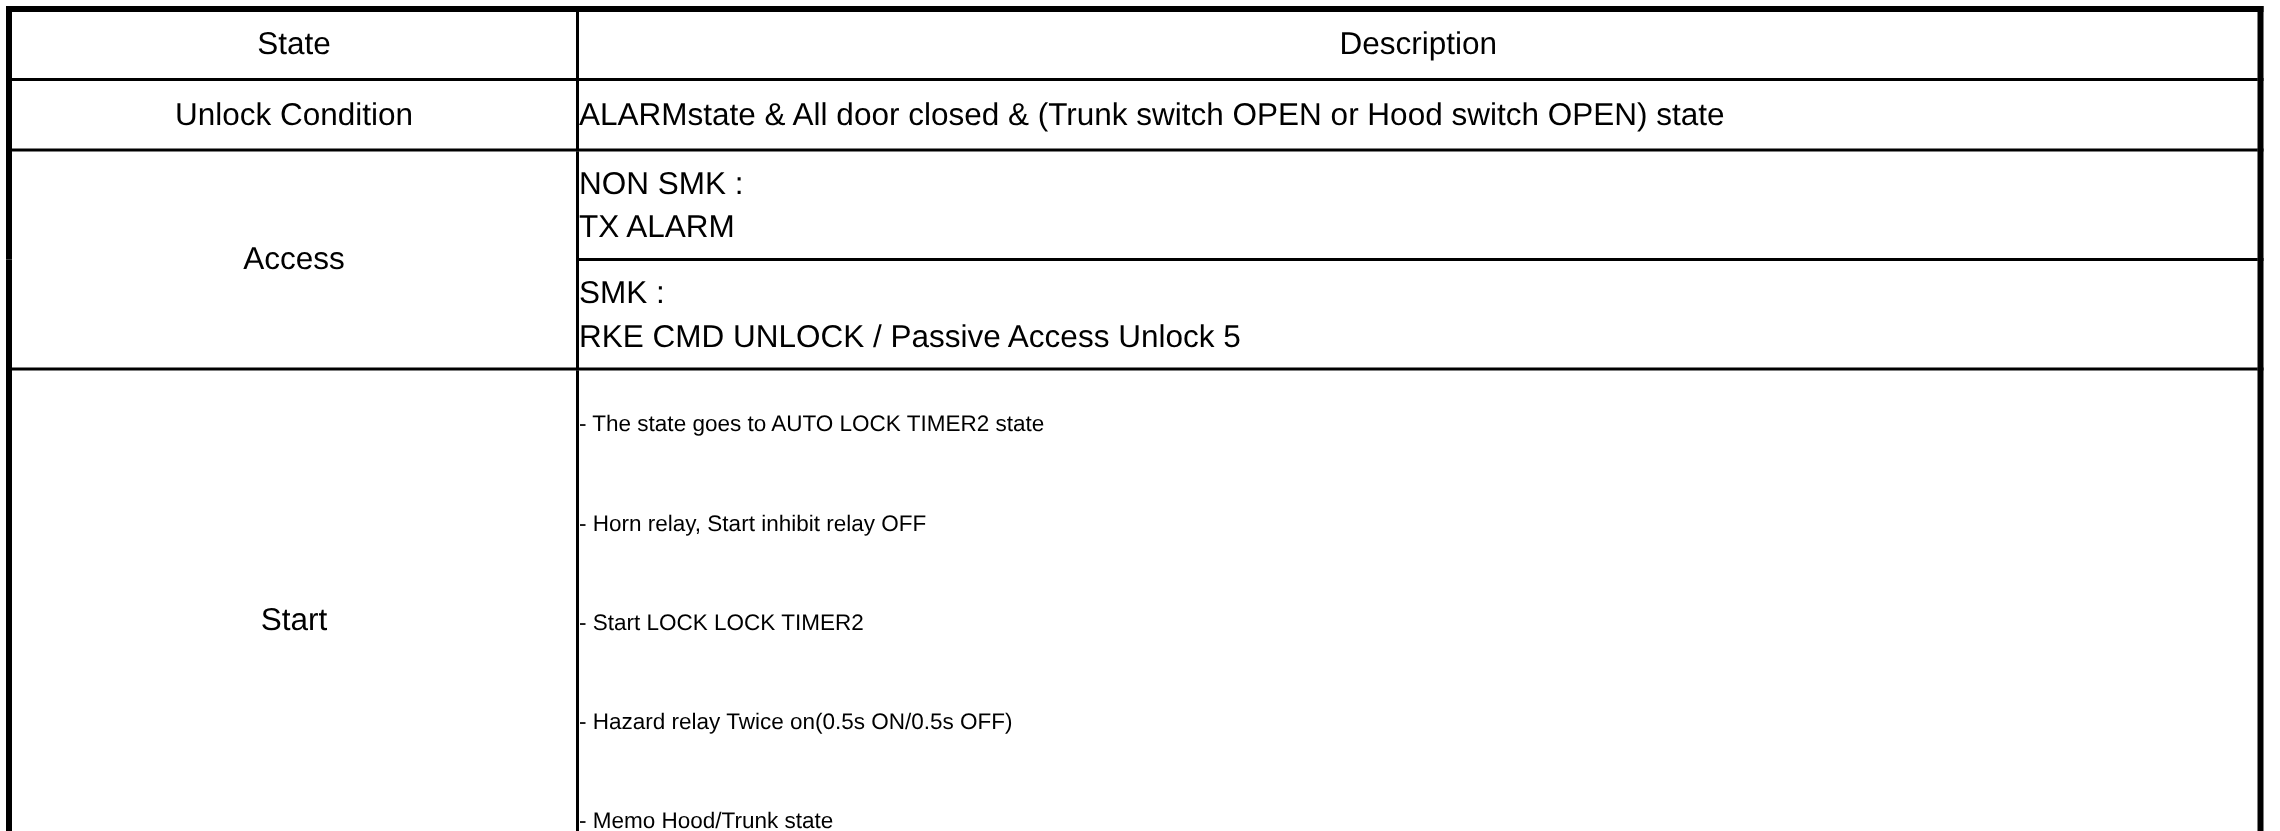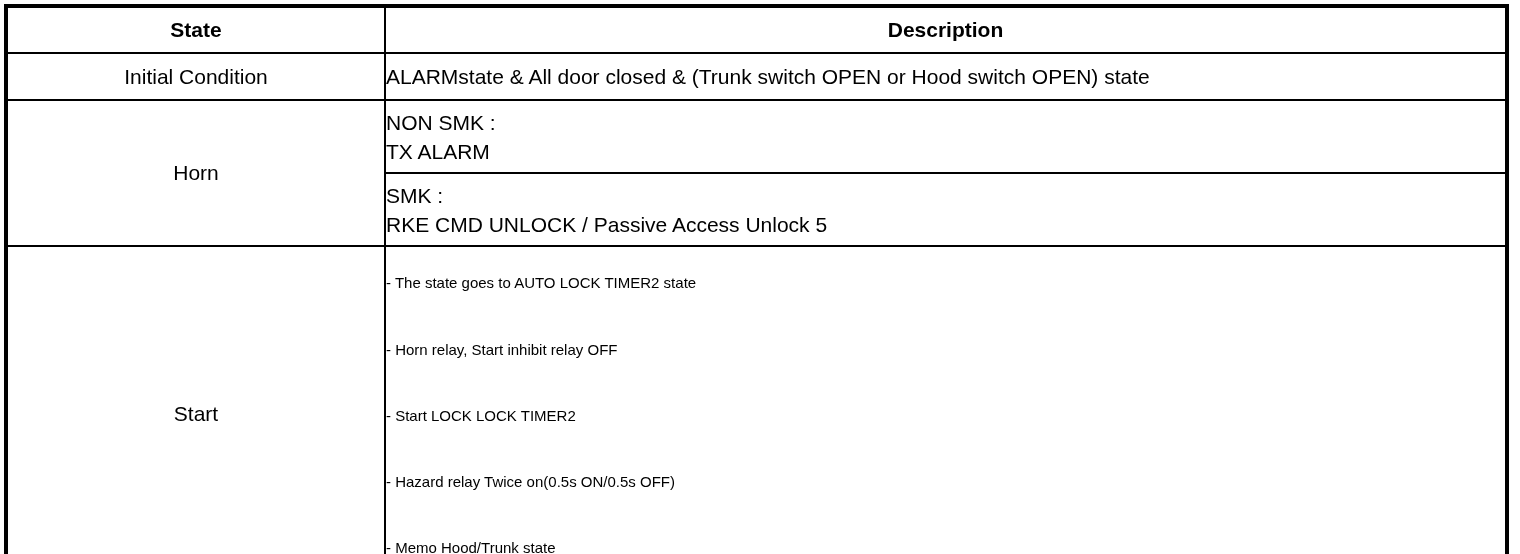--- a/index.html
+++ b/index.html
@@ -40,21 +40,21 @@
     vertical-align: middle;
     background: #ffffff;
   }
 
   col.col-state { width: 379px; }
   col.col-desc  { width: auto; }
 
   .hdr-cell {
     text-align: center;
     font-size: 21px;
-    font-weight: bold;
+    font-weight: normal;
     height: 44px;
     line-height: 1.1;
   }
 
   .label-cell {
     text-align: center;
     font-size: 21px;
     font-weight: normal;
     line-height: 1.1;
   }
@@ -130,30 +130,30 @@
         <td class="hdr-cell">
           <span>State</span>
         </td>
         <td class="hdr-cell">
           <span>Description</span>
         </td>
       </tr>
 
       <tr class="row-init">
         <td class="label-cell">
-          <span>Initial Condition</span>
+          <span>Unlock Condition</span>
         </td>
         <td class="desc-cell">
           <span class="init-line"><span class="bold-token">ALARM</span><span>state &amp; All door closed &amp; (Trunk switch OPEN or Hood switch OPEN) state</span></span>
         </td>
       </tr>
 
       <tr>
         <td class="label-cell" rowspan="2">
-          <span>Horn</span>
+          <span>Access</span>
         </td>
         <td class="desc-cell event-sub-cell">
           <span class="two-line">
             <span class="ln">NON SMK :</span>
             <span class="ln">TX ALARM</span>
           </span>
         </td>
       </tr>
 
       <tr>

